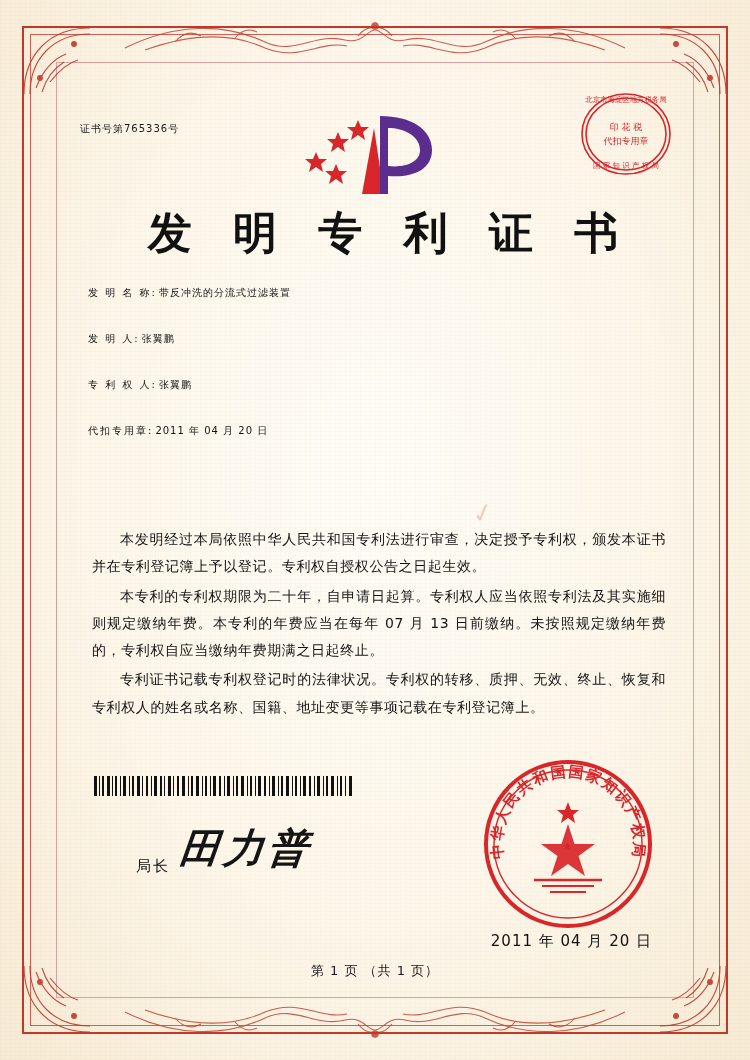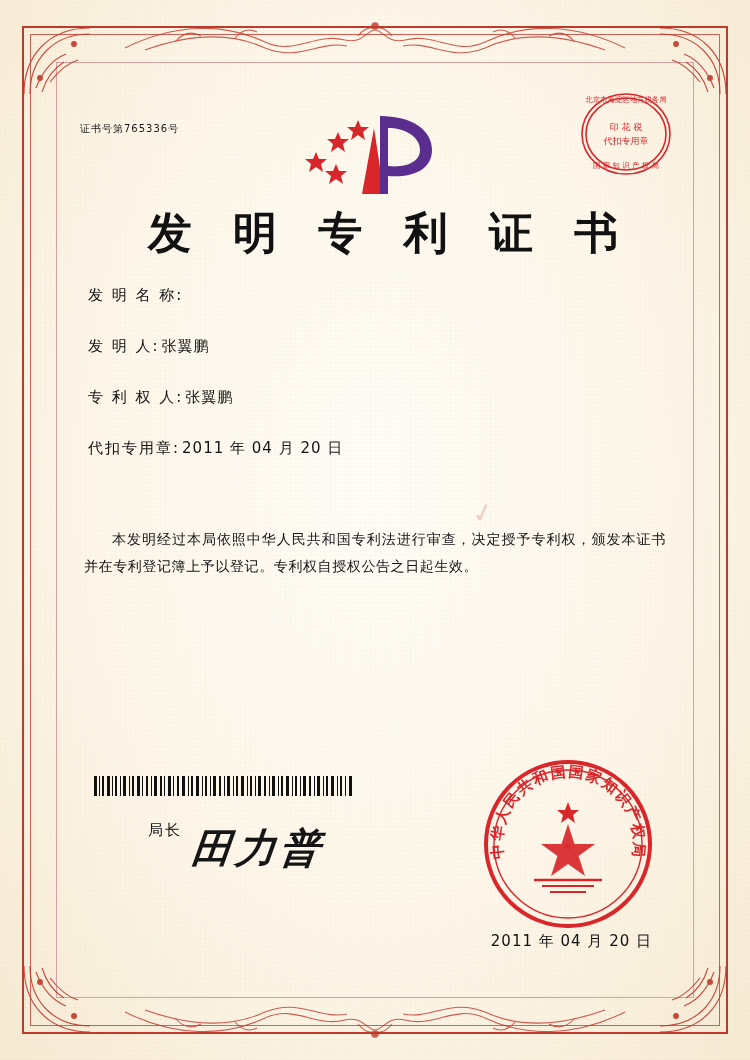--- a/index.html
+++ b/index.html
@@ -143,36 +143,36 @@
   .fields {
     position: absolute;
     left: 8px;
     right: 0;
     top: 200px;
   }
   .field-row {
     display: flex;
     align-items: flex-start;
     margin-bottom: 32px;
-    font-size: 15px;
+    font-size: 10px;
     color: #141414;
     letter-spacing: 0.5px;
   }
   .field-label {
     white-space: nowrap;
     letter-spacing: 2px;
   }
   .field-value {
     margin-left: 2px;
     letter-spacing: 1px;
   }
 
   .body-text {
     position: absolute;
-    left: 4px;
+    left: 12px;
     right: 4px;
     top: 440px;
     font-size: 14px;
     line-height: 1.95;
     color: #141414;
     letter-spacing: 0.6px;
     text-align: justify;
   }
   .body-text p {
     margin: 0 0 2px 0;
@@ -184,24 +184,24 @@
     position: absolute;
     left: 14px;
     top: 690px;
     width: 260px;
     height: 20px;
   }
 
   
   .sign-row {
     position: absolute;
-    left: 68px;
+    left: 56px;
     top: 735px;
     display: flex;
-    align-items: flex-start;
+    align-items: flex-end;
   }
   .sign-label {
     font-size: 15px;
     letter-spacing: 2px;
     color: #111;
   }
   .signature {
     margin-left: 10px;
     font-family: "DejaVu Serif", "Liberation Serif", serif;
     font-size: 40px;
@@ -350,39 +350,42 @@
         <text x="52" y="62" font-size="9">代扣专用章</text>
         <text x="52" y="86">国 家 知 识 产 权 局</text>
       </g>
     </svg>
 
     <div class="title">发 明 专 利 证 书</div>
 
     <div class="fields">
       <div class="field-row">
         <span class="field-label">发 明 名 称:</span>
+        <span class="field-value">带反冲洗的分流式过滤装置</span>
       </div>
       <div class="field-row">
         <span class="field-label">发 明 人:</span>
         <span class="field-value">张翼鹏</span>
       </div>
       <div class="field-row">
         <span class="field-label">专 利 权 人:</span>
         <span class="field-value">张翼鹏</span>
       </div>
       <div class="field-row">
         <span class="field-label">代扣专用章:</span>
         <span class="field-value">2011 年 04 月 20 日</span>
       </div>
     </div>
 
     <div class="faint-mark">✓</div>
 
     <div class="body-text">
       <p>本发明经过本局依照中华人民共和国专利法进行审查，决定授予专利权，颁发本证书并在专利登记簿上予以登记。专利权自授权公告之日起生效。</p>
+      <p>本专利的专利权期限为二十年，自申请日起算。专利权人应当依照专利法及其实施细则规定缴纳年费。本专利的年费应当在每年 07 月 13 日前缴纳。未按照规定缴纳年费的，专利权自应当缴纳年费期满之日起终止。</p>
+      <p>专利证书记载专利权登记时的法律状况。专利权的转移、质押、无效、终止、恢复和专利权人的姓名或名称、国籍、地址变更等事项记载在专利登记簿上。</p>
     </div>
 
     <svg class="barcode" viewBox="0 0 260 20" preserveAspectRatio="none">
       <g fill="#111">
         <rect x="0" y="0" width="3" height="20"></rect>
           <rect x="5" y="0" width="1" height="20"></rect>
         <rect x="8" y="0" width="2" height="20"></rect>
           <rect x="13" y="0" width="3" height="20"></rect>
         <rect x="18" y="0" width="1" height="20"></rect>
           <rect x="21" y="0" width="2" height="20"></rect>
@@ -463,14 +466,15 @@
         </g>
         <path d="M-34 26 h68" stroke="#d8262a" stroke-width="2.6" fill="none"></path>
         <path d="M-26 32 h52" stroke="#d8262a" stroke-width="2.2" fill="none"></path>
         <path d="M-18 38 h36" stroke="#d8262a" stroke-width="2" fill="none"></path>
       </g>
       <polygon points="86,44 89,52 97,52 91,57 93,65 86,60 79,65 81,57 75,52 83,52" fill="#d8262a"></polygon>
     </svg>
 
     <div class="seal-date">2011 年 04 月 20 日</div>
 
+    <div class="page-footer">第 1 页 （共 1 页）</div>
   </div>
 </div>
 
 </body></html>

